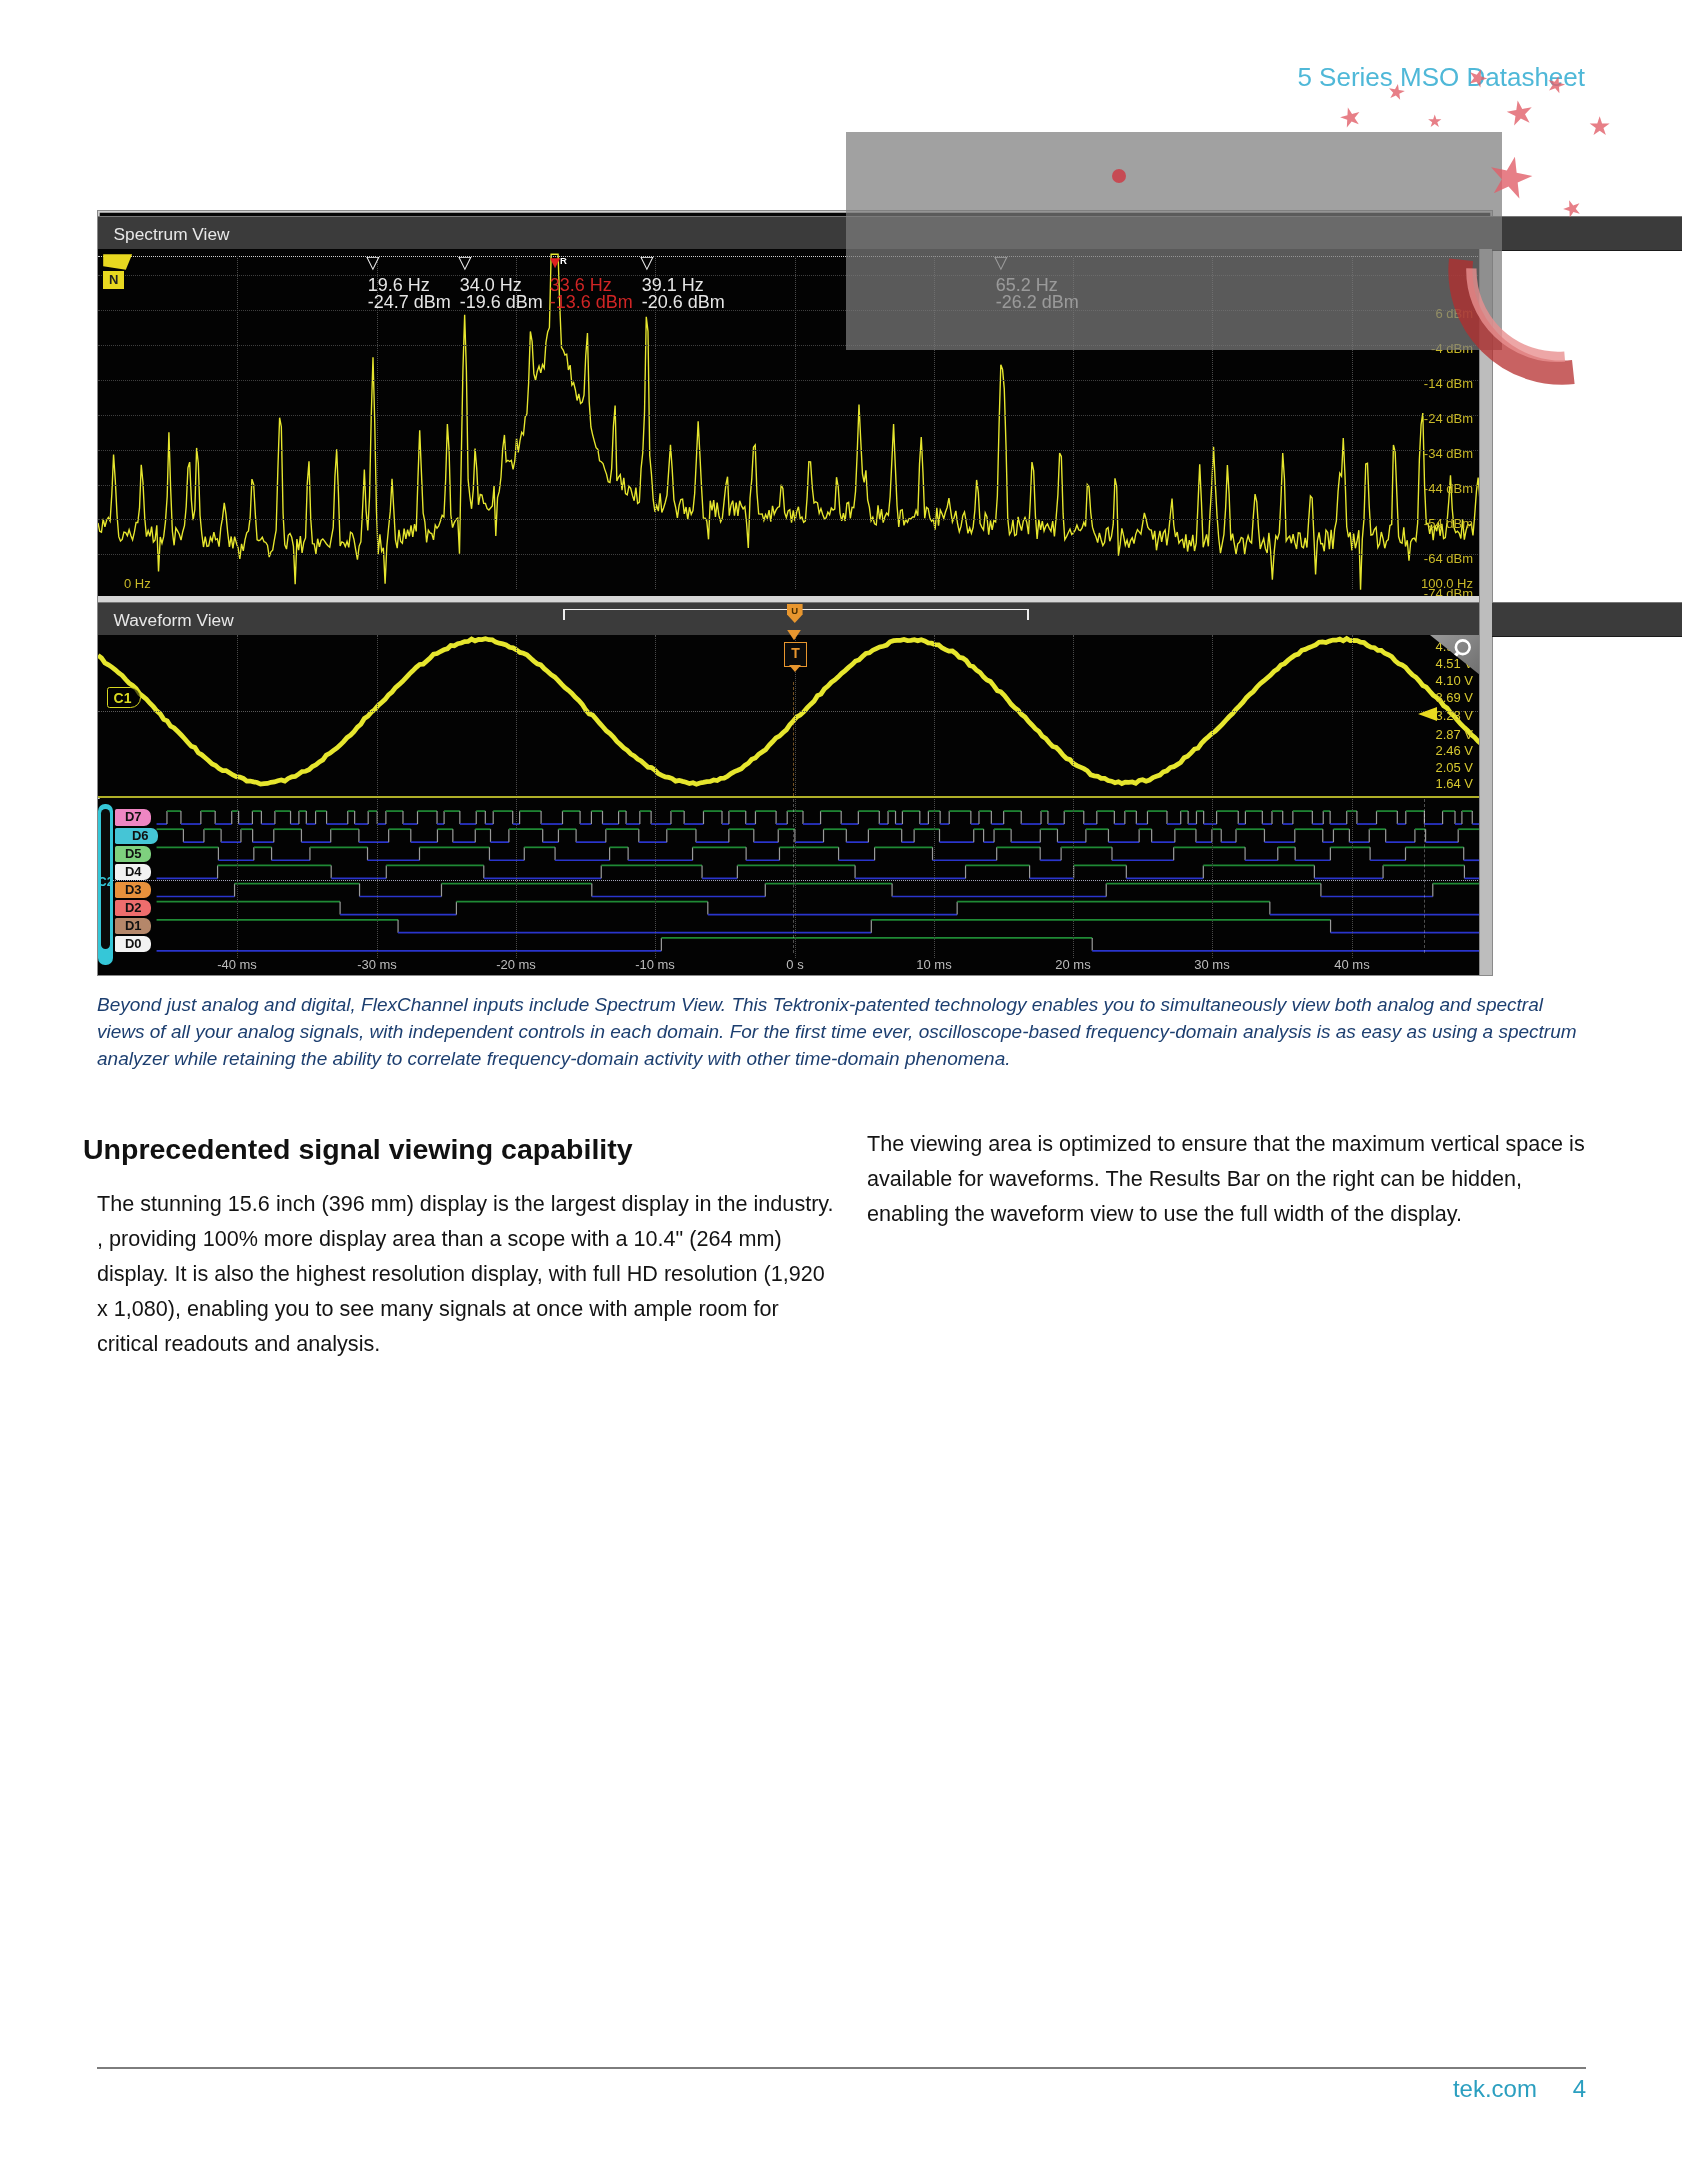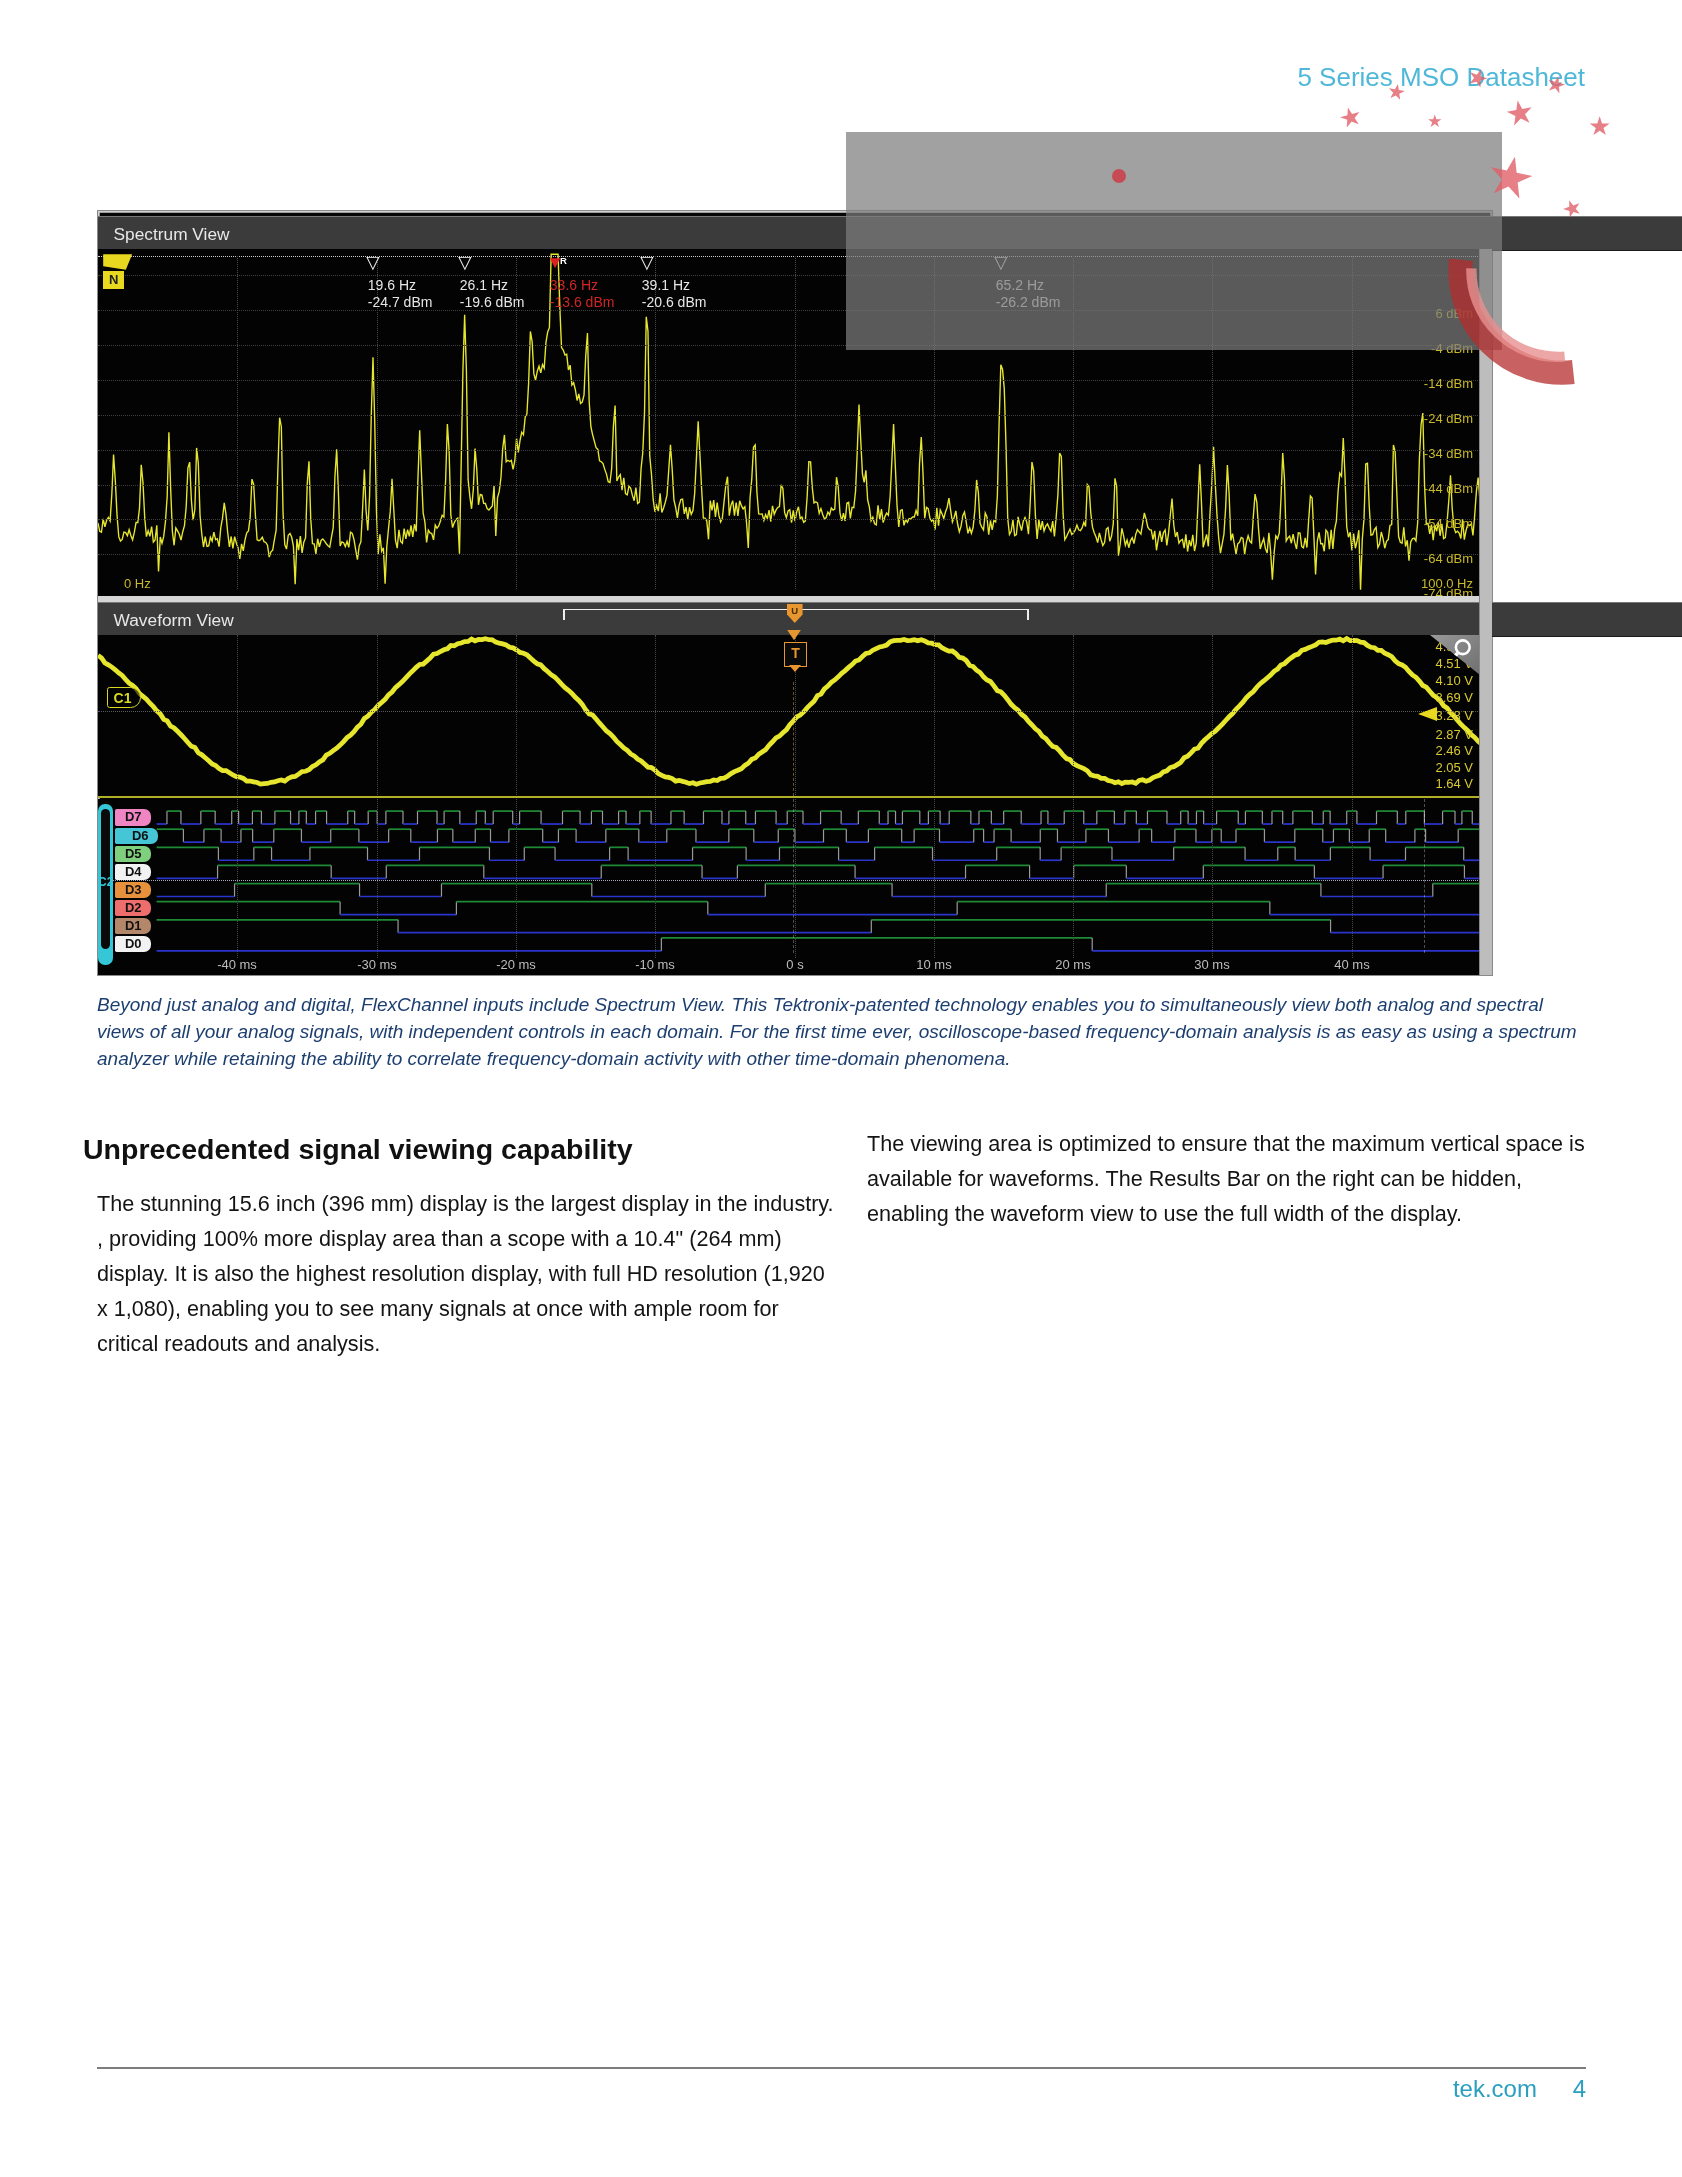--- a/index.html
+++ b/index.html
@@ -29,21 +29,21 @@
   #spec-title{top:5.2px;}
   #wave-title{top:391px;}
   #spec-area{position:absolute;left:0;top:38px;width:1394px;height:347px;background:#030303;overflow:hidden;}
   #spec-topline{position:absolute;left:0;top:7px;width:1394px;border-top:1.7px dotted #cfcfcf;}
   .vgrid{position:absolute;width:0;border-left:0.9px dotted #4a4a4a;}
   .hgrid{position:absolute;height:0;border-top:0.9px dotted #3f3f3f;}
   .axis-label{position:absolute;color:#c9b928;font-size:13px;white-space:nowrap;}
   .db-label{right:19px;text-align:right;}
   .marker{position:absolute;top:5.2px;z-index:5;}
   .marker .tri{display:block;font-size:17.3px;color:#f0f0f0;line-height:17.3px;transform:translateX(-50%);}
-  .marker .mtext{position:absolute;left:-5.2px;top:22.5px;font-size:14px;color:#e6e6e6;line-height:17.3px;white-space:nowrap;}
+  .marker .mtext{position:absolute;left:-5.2px;top:22.5px;font-size:18px;color:#e6e6e6;line-height:17.3px;white-space:nowrap;}
   .marker.ref .tri{color:#e02020;}
   .marker.ref .rtag{position:absolute;left:50%;top:0.9px;transform:translateX(-50%);font-size:9.5px;
                     color:#ffffff;font-weight:bold;}
   .marker.ref .mtext{color:#d02525;}
   #spec-badge{position:absolute;left:5.2px;top:5.2px;z-index:6;}
   #spec-badge .flag{width:29px;height:15.6px;background:#e8d820;
         clip-path:polygon(0 0,100% 0,78% 100%,0 78%);}
   #spec-badge .nbox{margin-top:1.7px;width:21px;height:17.3px;background:#e8d820;color:#222;
         font-size:13px;font-weight:bold;text-align:center;line-height:17.3px;}
   #scroll-strip{position:absolute;left:0;top:385px;width:1394px;height:6px;background:#d6d6d6;}
@@ -138,21 +138,21 @@
         <div class="marker" style="left: 275px;">
           <span class="tri">▽</span>
           <div class="mtext">
             <div>19.6 Hz</div>
             <div>-24.7 dBm</div>
           </div>
         </div>
         <div class="marker" style="left: 367px;">
           <span class="tri">▽</span>
           <div class="mtext">
-            <div>26.1 Hz</div>
+            <div>34.0 Hz</div>
             <div>-19.6 dBm</div>
           </div>
         </div>
         <div class="marker ref" style="left: 457px;">
           <span class="tri">▼</span>
           <span class="rtag">R</span>
           <div class="mtext">
             <div>33.6 Hz</div>
             <div>-13.6 dBm</div>
           </div>

